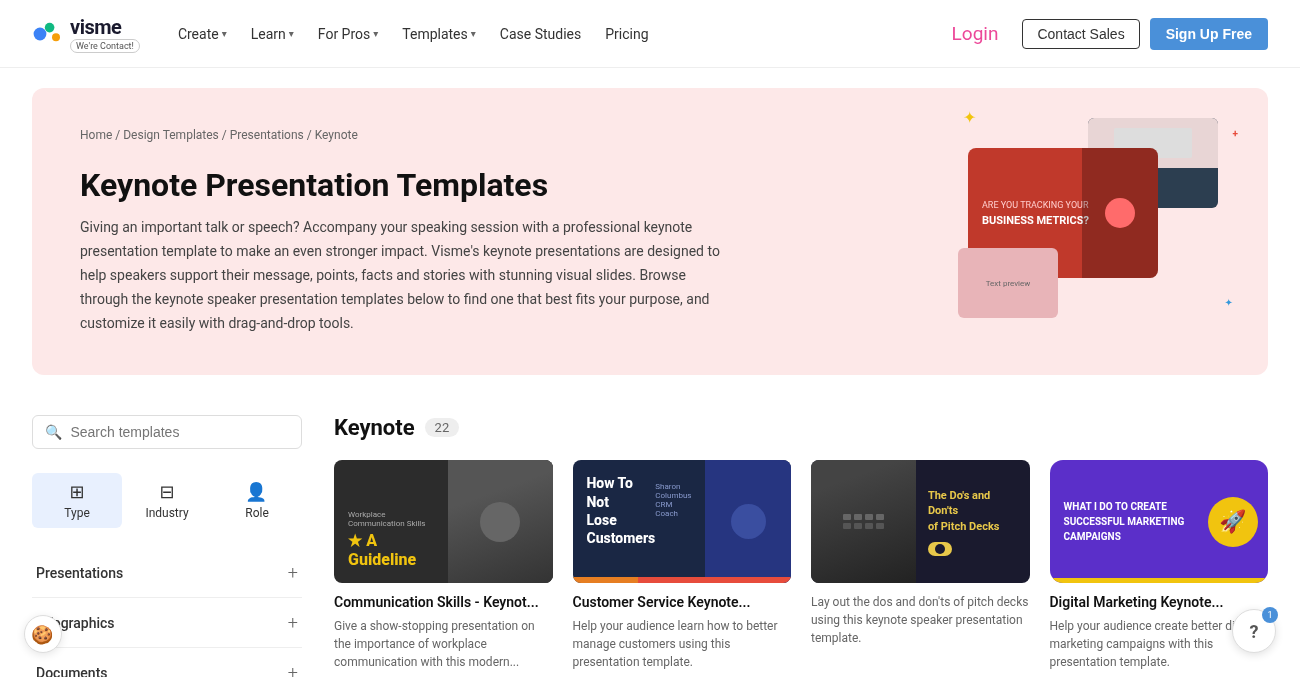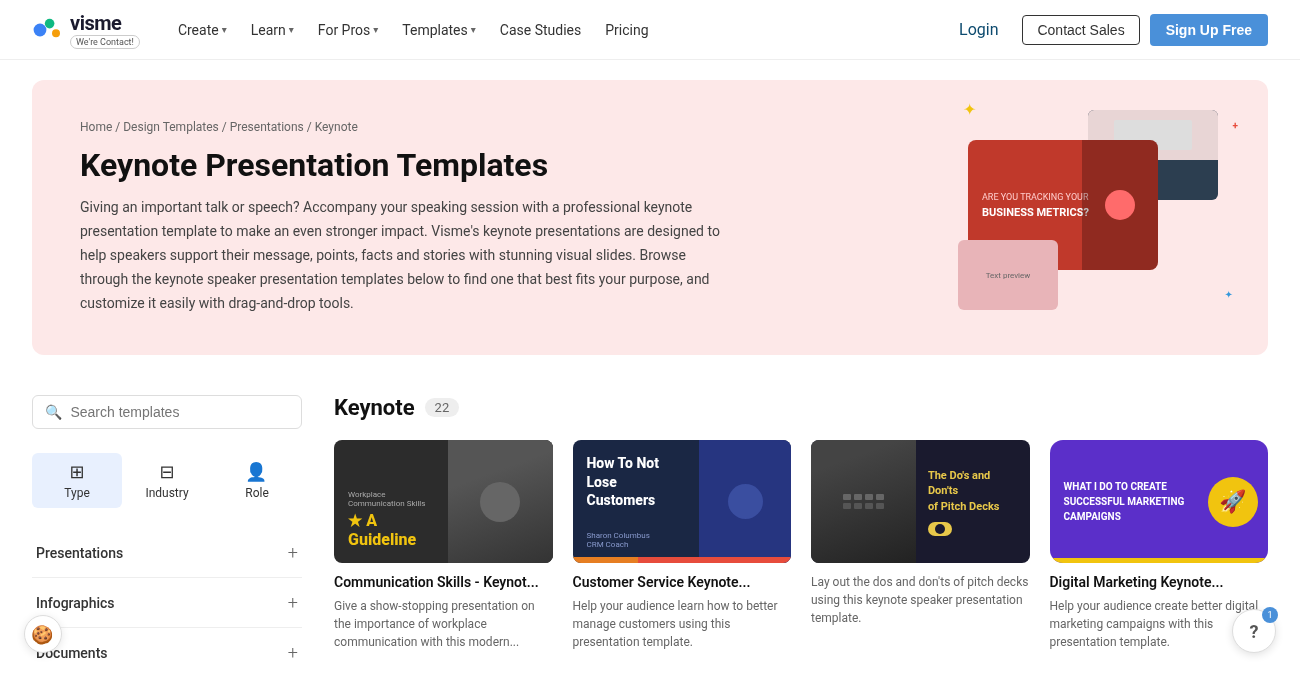--- a/index.html
+++ b/index.html
@@ -1,38 +1,38 @@
 <!DOCTYPE html>
 <html><head>
   <meta charset="utf-8">
   <style>
     * { box-sizing: border-box; margin: 0; padding: 0; }
     body { font-family: -apple-system, BlinkMacSystemFont, 'Segoe UI', Roboto, sans-serif; color: #333; background: #fff; font-size: 14px; }
 
     
     .navbar {
-      display: flex; align-items: center; padding: 14px 32px; height: 60px;
+      display: flex; align-items: center; padding: 14px 32px; height: 68px;
       border-bottom: 1px solid #eee; background: #fff; position: sticky; top: 0; z-index: 100;
     }
     .logo { display: flex; align-items: center; gap: 6px; margin-right: 28px; text-decoration: none; }
     .nav-links { display: flex; align-items: center; gap: 4px; flex: 1; }
     .nav-item { display: flex; align-items: center; gap: 3px; padding: 6px 10px; font-size: 14px; color: #333; cursor: pointer; border-radius: 4px; }
     .nav-item .chevron { font-size: 10px; color: #666; }
     .nav-right { display: flex; align-items: center; gap: 10px; }
-    .btn-login { font-size: 16px; color: #0c4a6e; padding: 6px 14px; cursor: pointer; }
+    .btn-login { font-size: 19px; color: #ec4899; padding: 6px 14px; cursor: pointer; }
     .btn-contact { font-size: 14px; color: #333; border: 1.5px solid #333; border-radius: 4px; padding: 6px 14px; cursor: pointer; background: #fff; }
     .btn-signup { font-size: 14px; color: #fff; background: #4a90d9; border-radius: 4px; padding: 8px 16px; cursor: pointer; border: none; font-weight: 600; }
 
     
     .hero {
       background: #fde8e8; border-radius: 12px; margin: 20px 32px; padding: 40px 48px;
       display: flex; align-items: center; justify-content: space-between; min-height: 240px; position: relative; overflow: hidden;
     }
     .hero-content { max-width: 680px; }
-    .breadcrumb { font-size: 12px; color: #666; margin-bottom: 12px; }
+    .breadcrumb { font-size: 12px; color: #666; margin-bottom: 24px; }
     .breadcrumb a { color: #666; text-decoration: none; }
     .hero-title { font-size: 32px; font-weight: 700; color: #111; margin-bottom: 12px; line-height: 1.2; }
     .hero-desc { font-size: 14px; color: #444; line-height: 1.7; max-width: 640px; }
     .hero-image {
       position: absolute; right: 20px; top: 10px; width: 300px; height: 240px;
       display: flex; align-items: center; justify-content: center;
     }
     .hero-img-stack { position: relative; width: 280px; height: 200px; }
 
     
@@ -243,23 +243,23 @@
             </div>
           </div>
         </div>
         <div class="template-title">Communication Skills - Keynot...</div>
         <div class="template-desc">Give a show-stopping presentation on the importance of workplace communication with this modern...</div>
       </div>
 
       <div class="template-card">
         <div class="template-thumb thumb-2">
           <div style="position:absolute;left:0;top:0;right:0;bottom:0;display:flex;">
-            <div style="flex:1;padding:14px;display:flex;flex-direction:column;justify-content:space-between;z-index:2;">
+            <div style="flex:1;padding:14px;display:flex;flex-direction:row;justify-content:center;z-index:2;">
               <div style="font-size:14px;color:#fff;font-weight:800;line-height:1.3;">How To Not<br>Lose Customers</div>
-              <div style="font-size:8px;color:#8899cc;margin-top:0;">Sharon Columbus<br>CRM Coach</div>
+              <div style="font-size:8px;color:#8899cc;margin-top:8px;">Sharon Columbus<br>CRM Coach</div>
             </div>
             <div style="width:42%;background:#263580;position:relative;">
               <div style="position:absolute;inset:0;display:flex;align-items:center;justify-content:center;">
                 <div style="width:35px;height:35px;background:#3a4ea0;border-radius:50%;"></div>
               </div>
             </div>
           </div>
           <div style="position:absolute;bottom:0;left:0;right:0;height:6px;background:linear-gradient(to right,#e67e22 30%,#e74c3c 30%);"></div>
         </div>
         <div class="template-title">Customer Service Keynote...</div>

